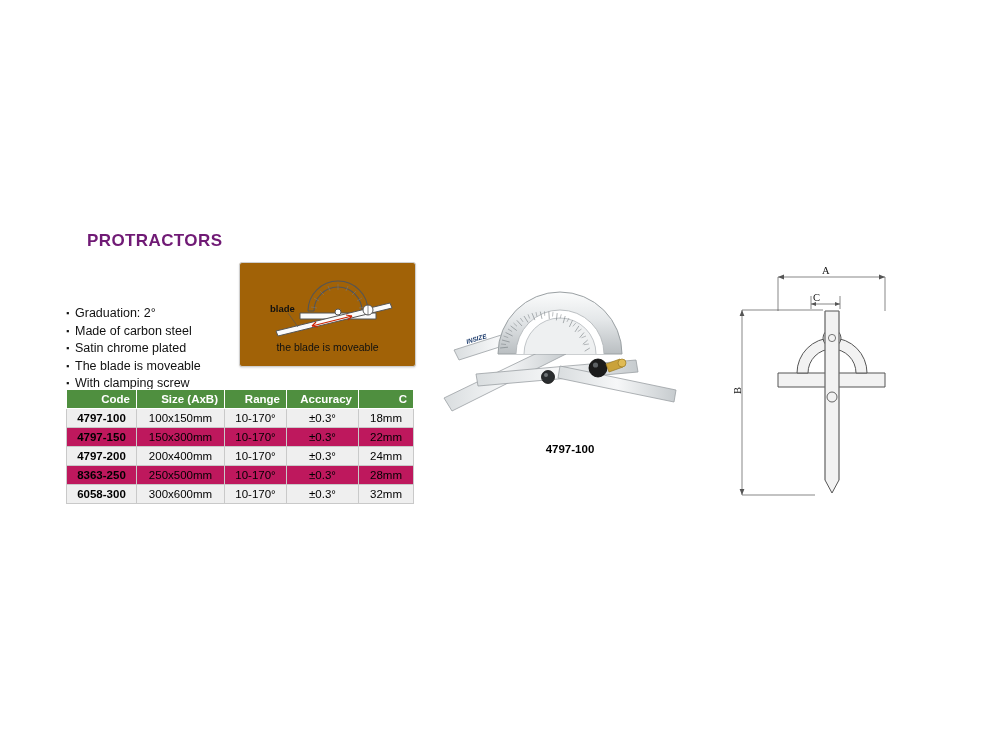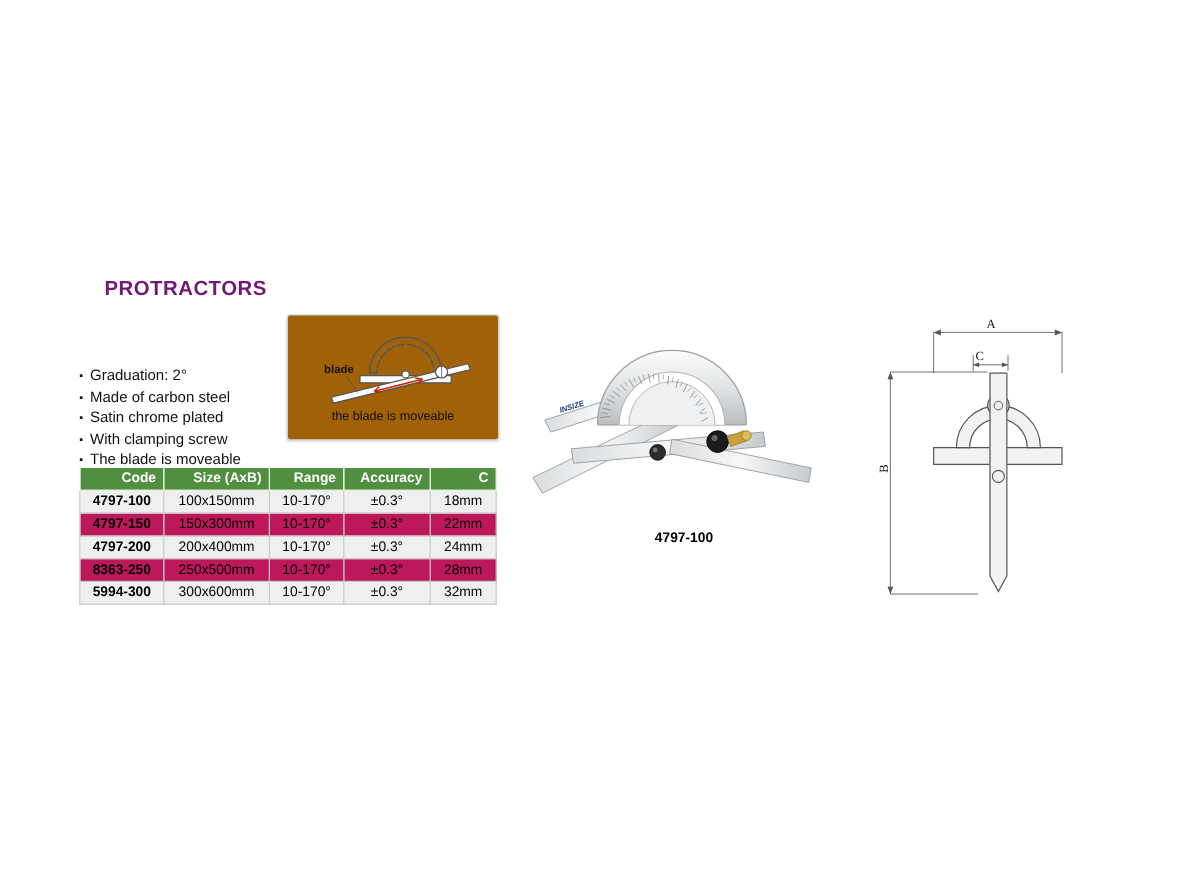--- a/index.html
+++ b/index.html
@@ -170,24 +170,24 @@
     <div class="feature">
       <span class="bullet">▪</span><span>Graduation:  2°</span>
     </div>
     <div class="feature">
       <span class="bullet">▪</span><span>Made of carbon steel</span>
     </div>
     <div class="feature">
       <span class="bullet">▪</span><span>Satin chrome plated</span>
     </div>
     <div class="feature">
-      <span class="bullet">▪</span><span>With clamping screw</span>
+      <span class="bullet">▪</span><span>The blade is moveable</span>
     </div>
     <div class="feature">
-      <span class="bullet">▪</span><span>The blade is moveable</span>
+      <span class="bullet">▪</span><span>With clamping screw</span>
     </div>
   </div>
 
   <div id="blade-box">
     <svg width="175" height="80" viewBox="0 0 175 80">
 
       <path d="M 68 48 A 30 30 0 0 1 128 48" fill="none" stroke="#555" stroke-width="1.1"></path>
       <path d="M 74 48 A 24 24 0 0 1 122 48" fill="none" stroke="#555" stroke-width="1.1"></path>
       <line x1="68" y1="48" x2="74" y2="48" stroke="#555" stroke-width="1.1"></line>
       <line x1="122" y1="48" x2="128" y2="48" stroke="#555" stroke-width="1.1"></line>
@@ -265,21 +265,21 @@
         <td>24mm</td>
       </tr>
       <tr class="even">
         <td class="code">8363-250</td>
         <td>250x500mm</td>
         <td>10-170°</td>
         <td>±0.3°</td>
         <td>28mm</td>
       </tr>
       <tr class="odd">
-        <td class="code">5994-300</td>
+        <td class="code">6058-300</td>
         <td>300x600mm</td>
         <td>10-170°</td>
         <td>±0.3°</td>
         <td>32mm</td>
       </tr>
     </tbody>
   </table>
 
   <div id="photo">
     <svg width="260" height="160" viewBox="0 0 260 160">

